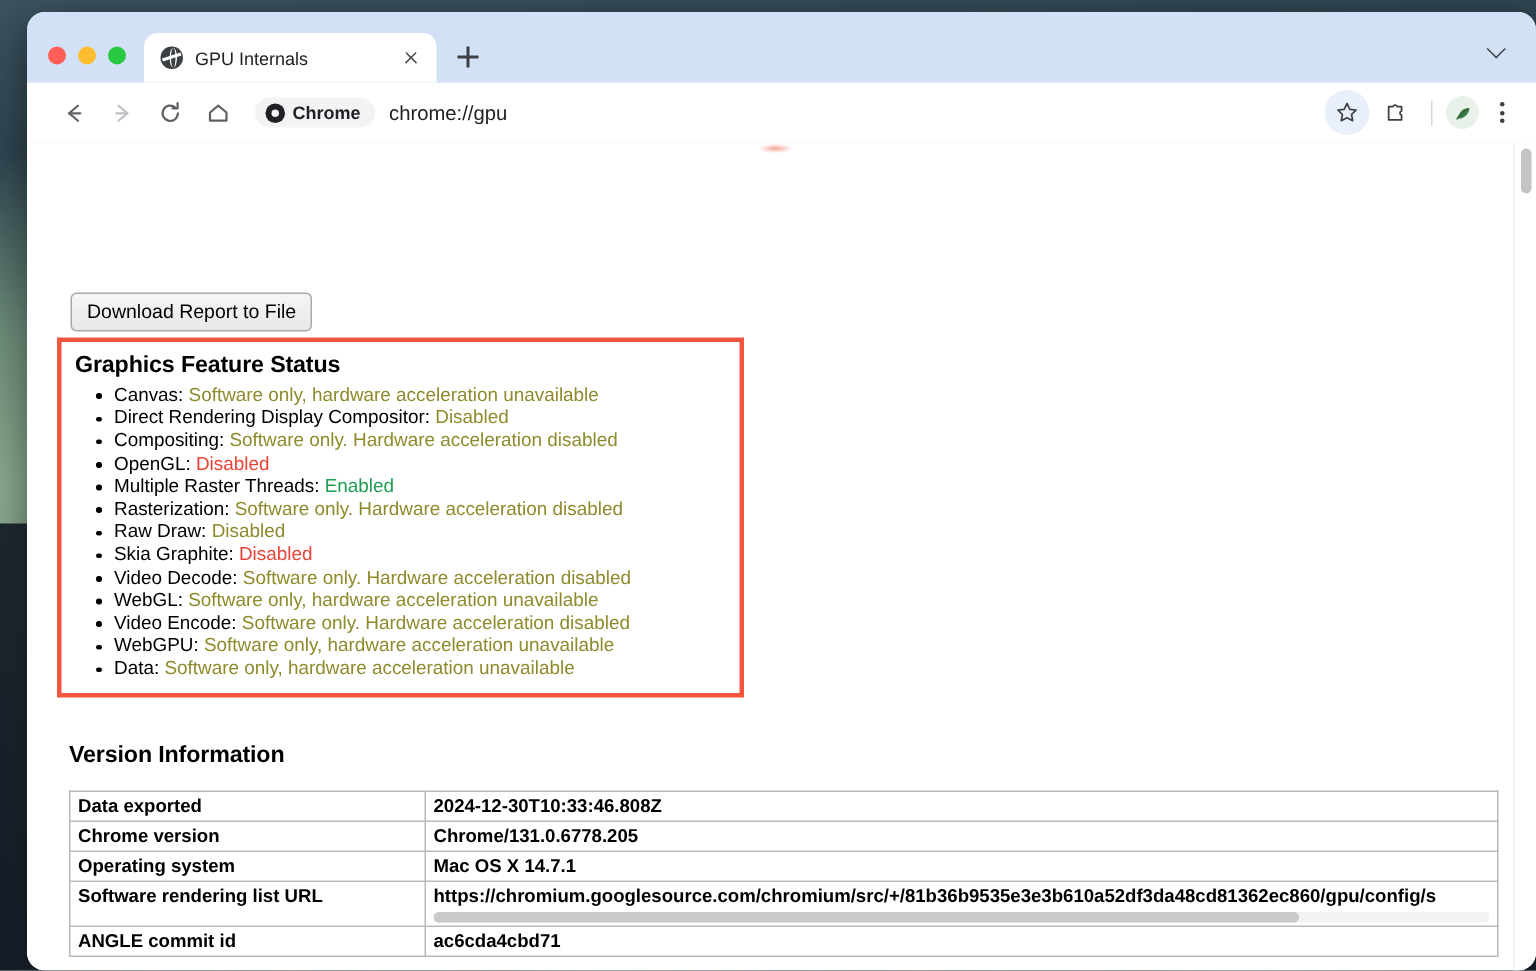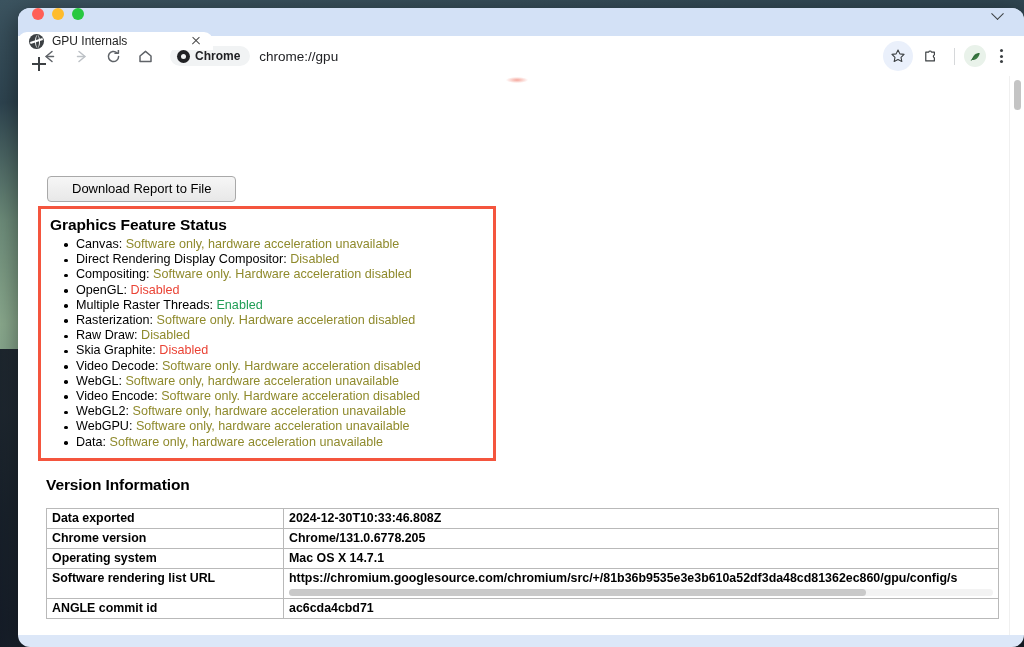--- a/index.html
+++ b/index.html
@@ -46,26 +46,25 @@
     width: 1006px;
     height: 639px;
     border-radius: 12px 12px 12px 12px;
     background: #dce7f8;
     overflow: hidden;
     box-shadow: 0 6px 26px rgba(0,0,0,.45);
   }
 
   
   #tab-strip {
-    height: 28px;
+    height: 47px;
     background: #d3e1f6;
     position: relative;
     display: flex;
-    align-items: flex-start;
-    flex-direction: column;
+    align-items: flex-end;
   }
   #traffic-lights {
     display: flex;
     gap: 8px;
     padding: 0 12px 12px 14px;
     align-items: center;
   }
   .traffic-light { width: 12px; height: 12px; border-radius: 50%; }
   .tl-close { background: #ff5f57; }
   .tl-min   { background: #febc2e; }
@@ -268,21 +267,21 @@
 
   #download-report-button {
     position: absolute;
     left: 29px; top: 100px;
     font-family: "Liberation Sans", sans-serif;
     font-size: 13px;
     color: #000;
     background: linear-gradient(180deg, #f6f6f6 0%, #e8e8e8 100%);
     border: 1px solid #a9a9a9;
     border-radius: 4px;
-    padding: 4px 24px;
+    padding: 4px 10px;
     line-height: 16px;
   }
 
   
   #graphics-feature-status {
     position: absolute;
     left: 20px; top: 130px;
     width: 458px;
     border: 3px solid #f4553e;
     background: #ffffff;
@@ -486,21 +485,20 @@
             <li class="gfs-item"><span>Direct Rendering Display Compositor:</span> <span class="gfs-status" style="color: rgb(143, 138, 44);">Disabled</span></li>
             <li class="gfs-item"><span>Compositing:</span> <span class="gfs-status" style="color: rgb(143, 138, 44);">Software only. Hardware acceleration disabled</span></li>
             <li class="gfs-item"><span>OpenGL:</span> <span class="gfs-status" style="color: rgb(234, 67, 53);">Disabled</span></li>
             <li class="gfs-item"><span>Multiple Raster Threads:</span> <span class="gfs-status" style="color: rgb(31, 157, 85);">Enabled</span></li>
             <li class="gfs-item"><span>Rasterization:</span> <span class="gfs-status" style="color: rgb(143, 138, 44);">Software only. Hardware acceleration disabled</span></li>
             <li class="gfs-item"><span>Raw Draw:</span> <span class="gfs-status" style="color: rgb(143, 138, 44);">Disabled</span></li>
             <li class="gfs-item"><span>Skia Graphite:</span> <span class="gfs-status" style="color: rgb(234, 67, 53);">Disabled</span></li>
             <li class="gfs-item"><span>Video Decode:</span> <span class="gfs-status" style="color: rgb(143, 138, 44);">Software only. Hardware acceleration disabled</span></li>
             <li class="gfs-item"><span>WebGL:</span> <span class="gfs-status" style="color: rgb(143, 138, 44);">Software only, hardware acceleration unavailable</span></li>
             <li class="gfs-item"><span>Video Encode:</span> <span class="gfs-status" style="color: rgb(143, 138, 44);">Software only. Hardware acceleration disabled</span></li>
-            <li class="gfs-item"><span>WebGL2:</span> <span class="gfs-status" style="color: rgb(143, 138, 44);">Software only, hardware acceleration unavailable</span></li>
             <li class="gfs-item"><span>WebGPU:</span> <span class="gfs-status" style="color: rgb(143, 138, 44);">Software only, hardware acceleration unavailable</span></li>
             <li class="gfs-item"><span>Data:</span> <span class="gfs-status" style="color: rgb(143, 138, 44);">Software only, hardware acceleration unavailable</span></li>
           </ul>
       </div>
 
       <div id="version-information-heading">Version Information</div>
 
       <table id="version-table">
         <tbody id="version-table-body">
             <tr>

